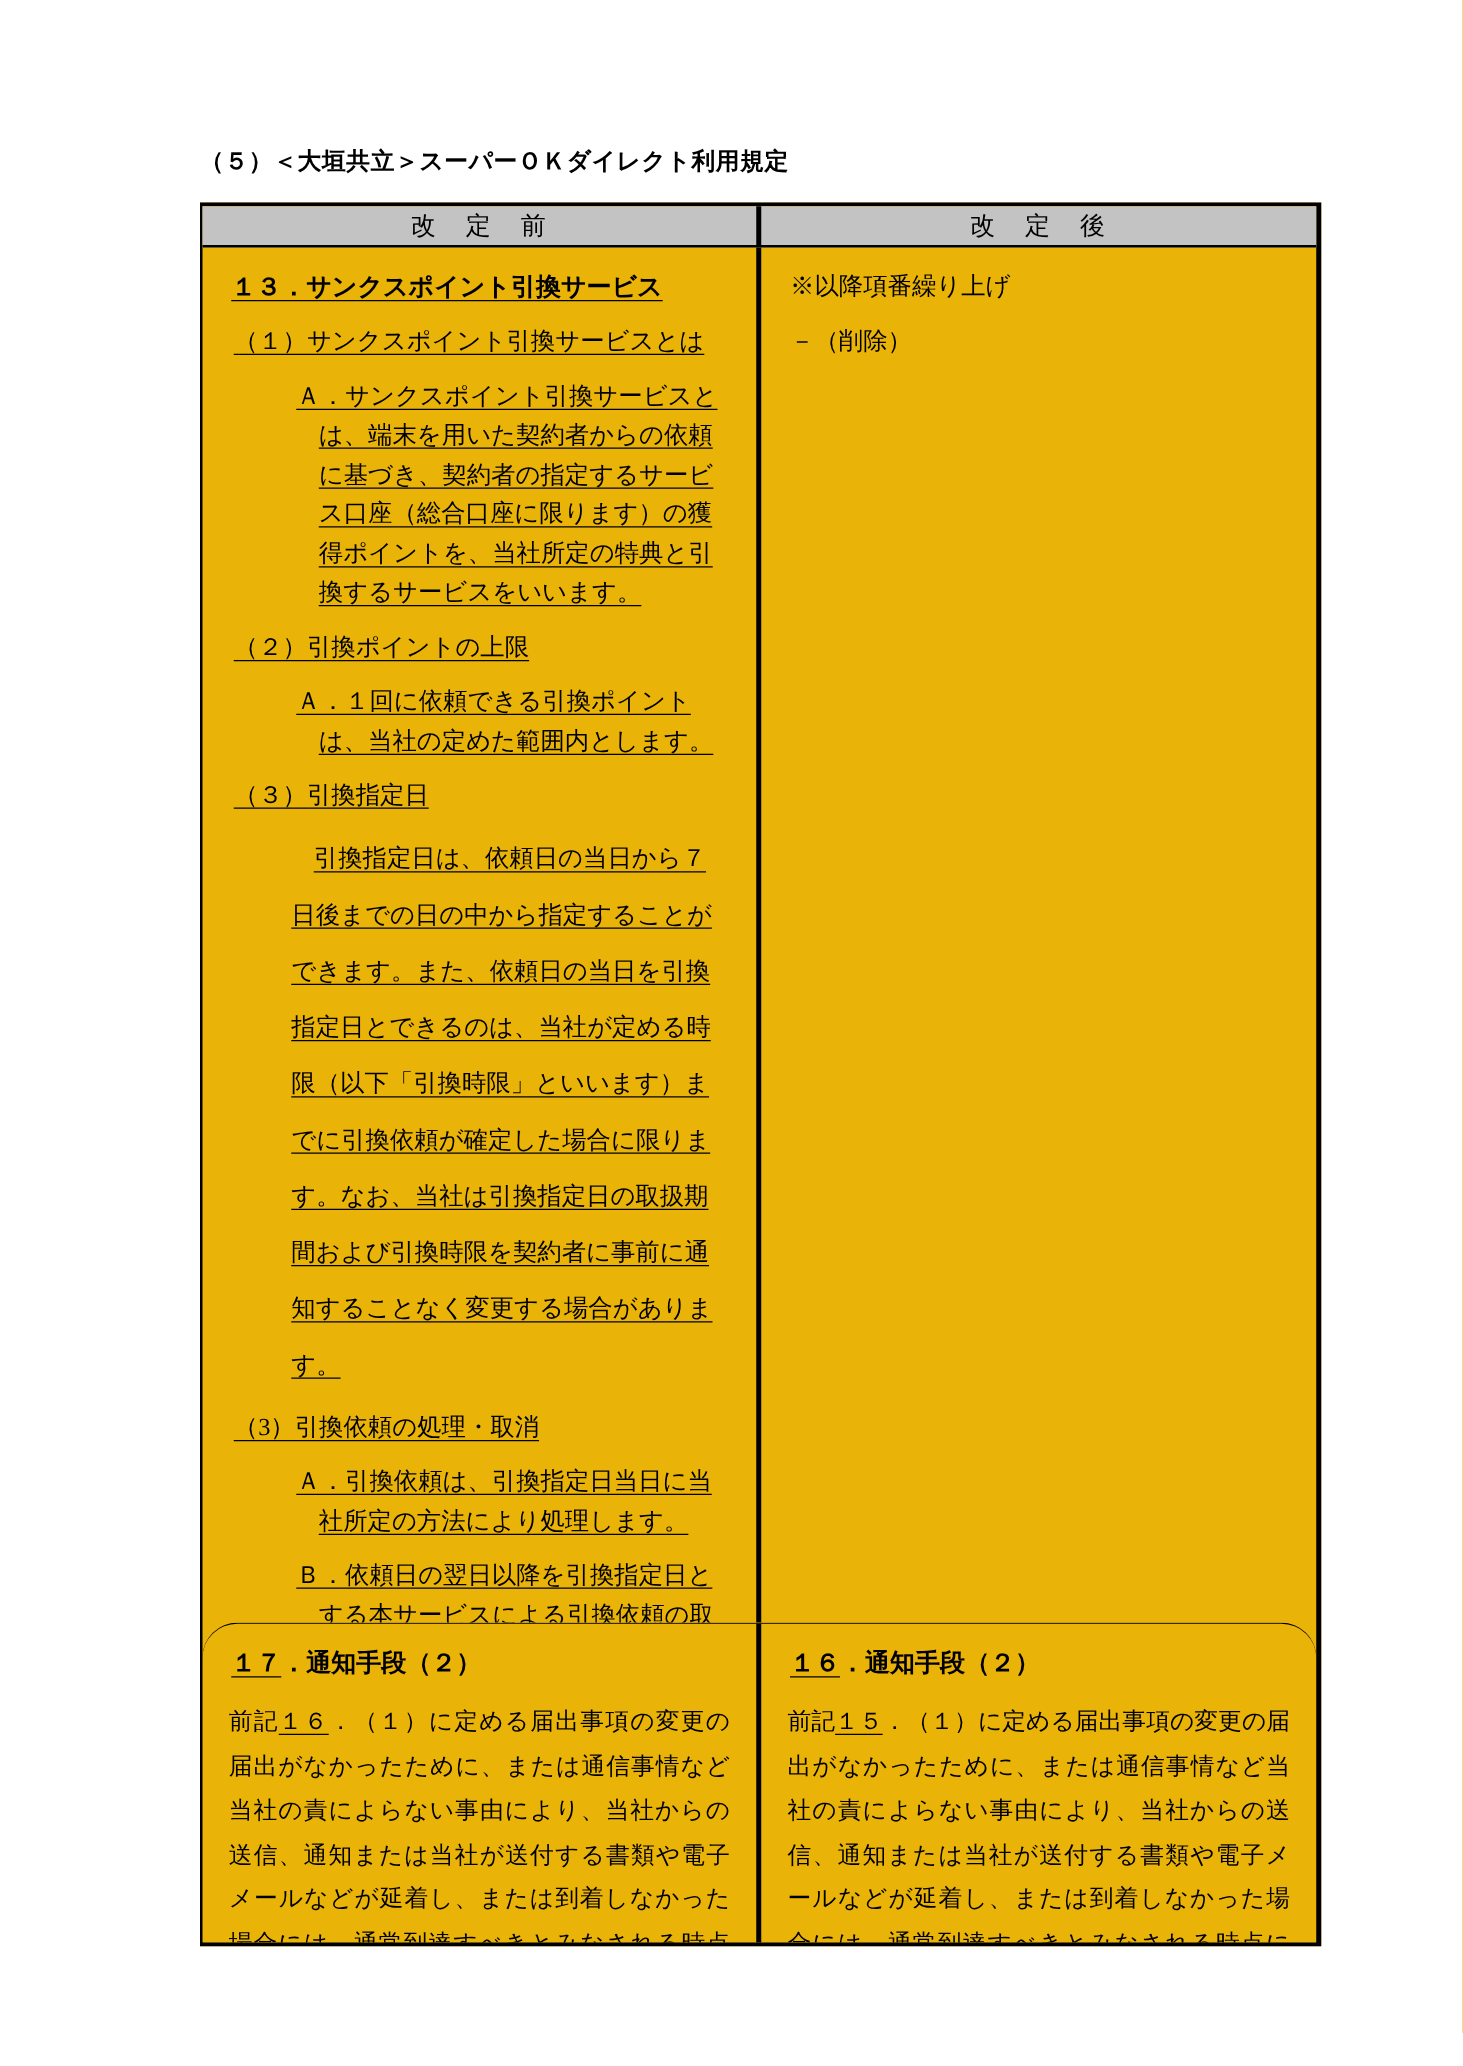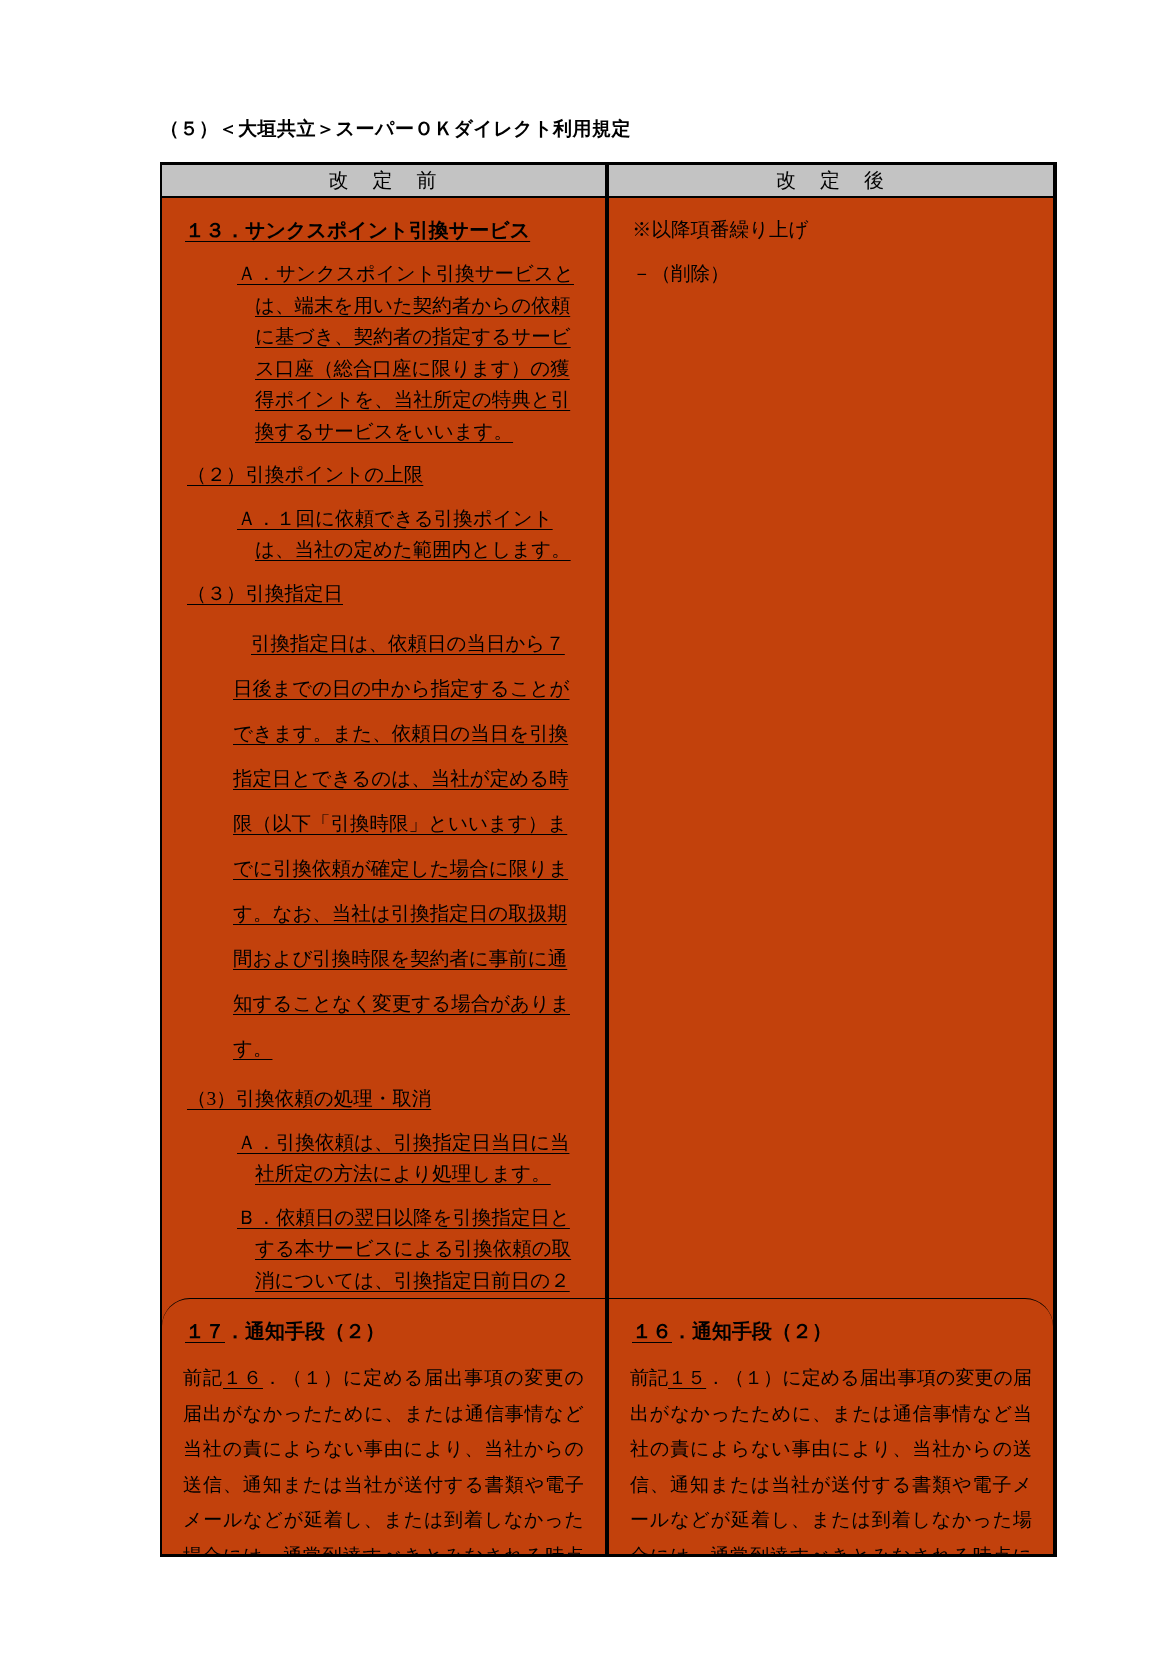--- a/index.html
+++ b/index.html
@@ -15,21 +15,21 @@
     position: absolute; left: 160px; top: 116px; margin: 0;
     font-family: "Liberation Sans", "DejaVu Sans", sans-serif;
     font-size: 19px; font-weight: bold; letter-spacing: 0.5px;
     white-space: nowrap;
     text-align: right;
   }
   .doc-table {
     position: absolute; left: 160px; top: 162px; width: 897px;
     border: 3px solid var(--border, #000);
     border-left-width: 2px; border-right-width: 4px; border-bottom-width: 3px;
-    background: #c2410c;
+    background: #eab308;
     display: flex; flex-direction: column;
   }
   .thead {
     display: flex; height: 33px;
     background: var(--header-bg, #c0c0c0);
     border-bottom: 2px solid var(--border, #000);
   }
   .th {
     display: flex; align-items: center; justify-content: center;
     font-size: 20px; letter-spacing: 2px;
@@ -72,20 +72,21 @@
 <div class="doc-table">
 
   <div class="thead">
     <div class="th col-before">改　定　前</div>
     <div class="th col-after">改　定　後</div>
   </div>
 
   <div class="trow row1">
     <div class="cell col-before" id="r1-before">
         <p class="p-h u-line">１３．サンクスポイント引換サービス</p>
+        <p class="p-item1 u-line">（１）サンクスポイント引換サービスとは</p>
         <p class="p-itemA u-line">Ａ．サンクスポイント引換サービスとは、端末を用いた契約者からの依頼に基づき、契約者の指定するサービス口座（総合口座に限ります）の獲得ポイントを、当社所定の特典と引換するサービスをいいます。</p>
         <p class="p-item1 u-line">（２）引換ポイントの上限</p>
         <p class="p-itemA u-line">Ａ．１回に依頼できる引換ポイントは、当社の定めた範囲内とします。</p>
         <p class="p-item1 u-line">（３）引換指定日</p>
         <p class="p-para u-line">引換指定日は、依頼日の当日から７日後までの日の中から指定することができます。また、依頼日の当日を引換指定日とできるのは、当社が定める時限（以下「引換時限」といいます）までに引換依頼が確定した場合に限ります。なお、当社は引換指定日の取扱期間および引換時限を契約者に事前に通知することなく変更する場合があります。</p>
         <p class="p-item1 u-line">（3）引換依頼の処理・取消</p>
         <p class="p-itemA u-line">Ａ．引換依頼は、引換指定日当日に当社所定の方法により処理します。</p>
         <p class="p-itemA u-line">Ｂ．依頼日の翌日以降を引換指定日とする本サービスによる引換依頼の取消については、引換指定日前日の２４時までに限り、契約者は端末を用いて所定の方法により取消を行うことができます。</p>
       </div>
     <div class="cell col-after" id="r1-after">

